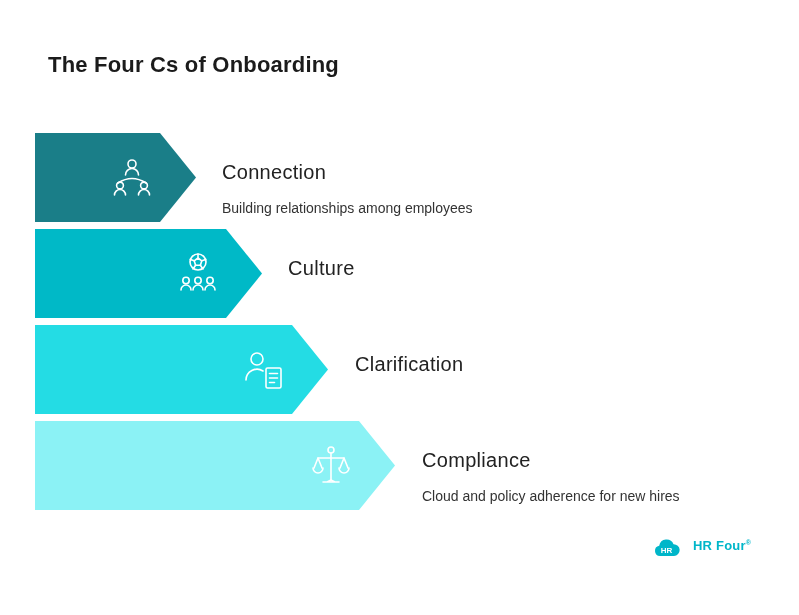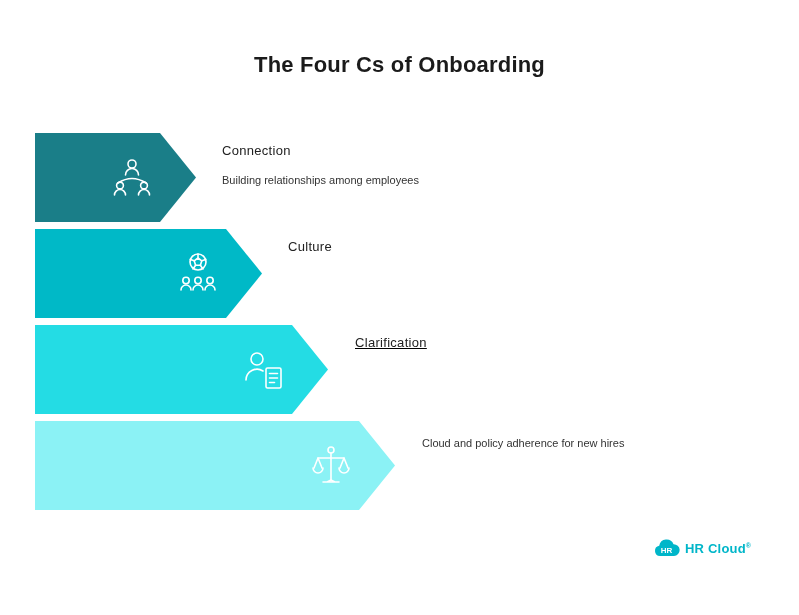--- a/index.html
+++ b/index.html
@@ -8,25 +8,25 @@
     font-family: "Liberation Sans", sans-serif;
     background:#ffffff;
     position:relative;
     overflow:hidden;
   }
   .canvas { position:absolute; inset:0; }
 
   .title {
     position:absolute;
     top:52px; left:0; right:0;
-    text-align:center;
     font-size:22px;
     font-weight:700;
     color:#1b1b1b;
     letter-spacing:.2px;
+    padding-left:48px;
   }
 
   .row { position:absolute; left:35px; height:89px; }
   .row-0 { top:133px; }
   .row-1 { top:229px; }
   .row-2 { top:325px; }
   .row-3 { top:421px; }
 
   .band {
     position:absolute; left:0; top:0; bottom:0;
@@ -44,44 +44,44 @@
     width:48px; height:48px;
     display:block;
   }
   .band .icon svg { width:100%; height:100%; display:block; }
 
   .text {
     position:absolute; top:0;
   }
   .row-0 .text { left:187px; }
   .row-1 .text { left:253px;text-align:center; }
-  .row-2 .text { left:320px;text-decoration:underline; }
+  .row-2 .text { left:320px; }
   .row-3 .text { left:387px; }
 
   .heading {
-    margin-top:10px;
-    font-size:13px;
+    margin-top:28px;
+    font-size:20px;
     font-weight:400;
     color:#222222;
     letter-spacing:.3px;
     white-space:nowrap;
   }
   .desc {
     margin-top:16px;
-    font-size:11px;
+    font-size:14px;
     color:#333333;
     white-space:nowrap;
   }
 
   .logo {
     position:absolute;
     top:538px; left:653px;
     display:flex;
-    align-items:center;
-    gap:4px;
+    align-items:flex-start;
+    gap:12px;
   }
   .logo-badge {
     width:28px; height:20px;
     position:relative;
   }
   .logo-badge svg { width:100%; height:100%; display:block; }
   .logo-text {
     font-size:13px;
     font-weight:700;
     color:#00b6c9;
@@ -167,27 +167,28 @@
           <path d="M11 16 L37 16"></path>
           <path d="M11 16 L7 26 M11 16 L15 26"></path>
           <path d="M6 26 a5 5 0 0 0 10 0"></path>
           <path d="M37 16 L33 26 M37 16 L41 26"></path>
           <path d="M32 26 a5 5 0 0 0 10 0"></path>
           <path d="M16 40 L32 40 M24 38 L20 40 M24 38 L28 40"></path>
         </svg>
       </span>
     </div>
     <div class="text">
+      <div class="heading">Compliance</div>
       <div class="desc">Cloud and policy adherence for new hires</div>
     </div>
   </div>
 
   <div class="logo">
     <span class="logo-badge">
       <svg viewBox="0 0 28 20">
         <path d="M7 18 a5.2 5.2 0 0 1 -0.8 -10.3 A7.5 7.5 0 0 1 20.5 6.2 A5.4 5.4 0 0 1 21 18 Z" fill="#00b6c9"></path>
         <text x="13.5" y="15" text-anchor="middle" font-family="Liberation Sans, sans-serif" font-size="8" font-weight="700" fill="#ffffff">HR</text>
       </svg>
     </span>
-    <span class="logo-text"><span>HR Cloud</span><span class="logo-reg">®</span></span>
+    <span class="logo-text"><span>HR Four</span><span class="logo-reg">®</span></span>
   </div>
 
 </div>
 
 </body></html>

